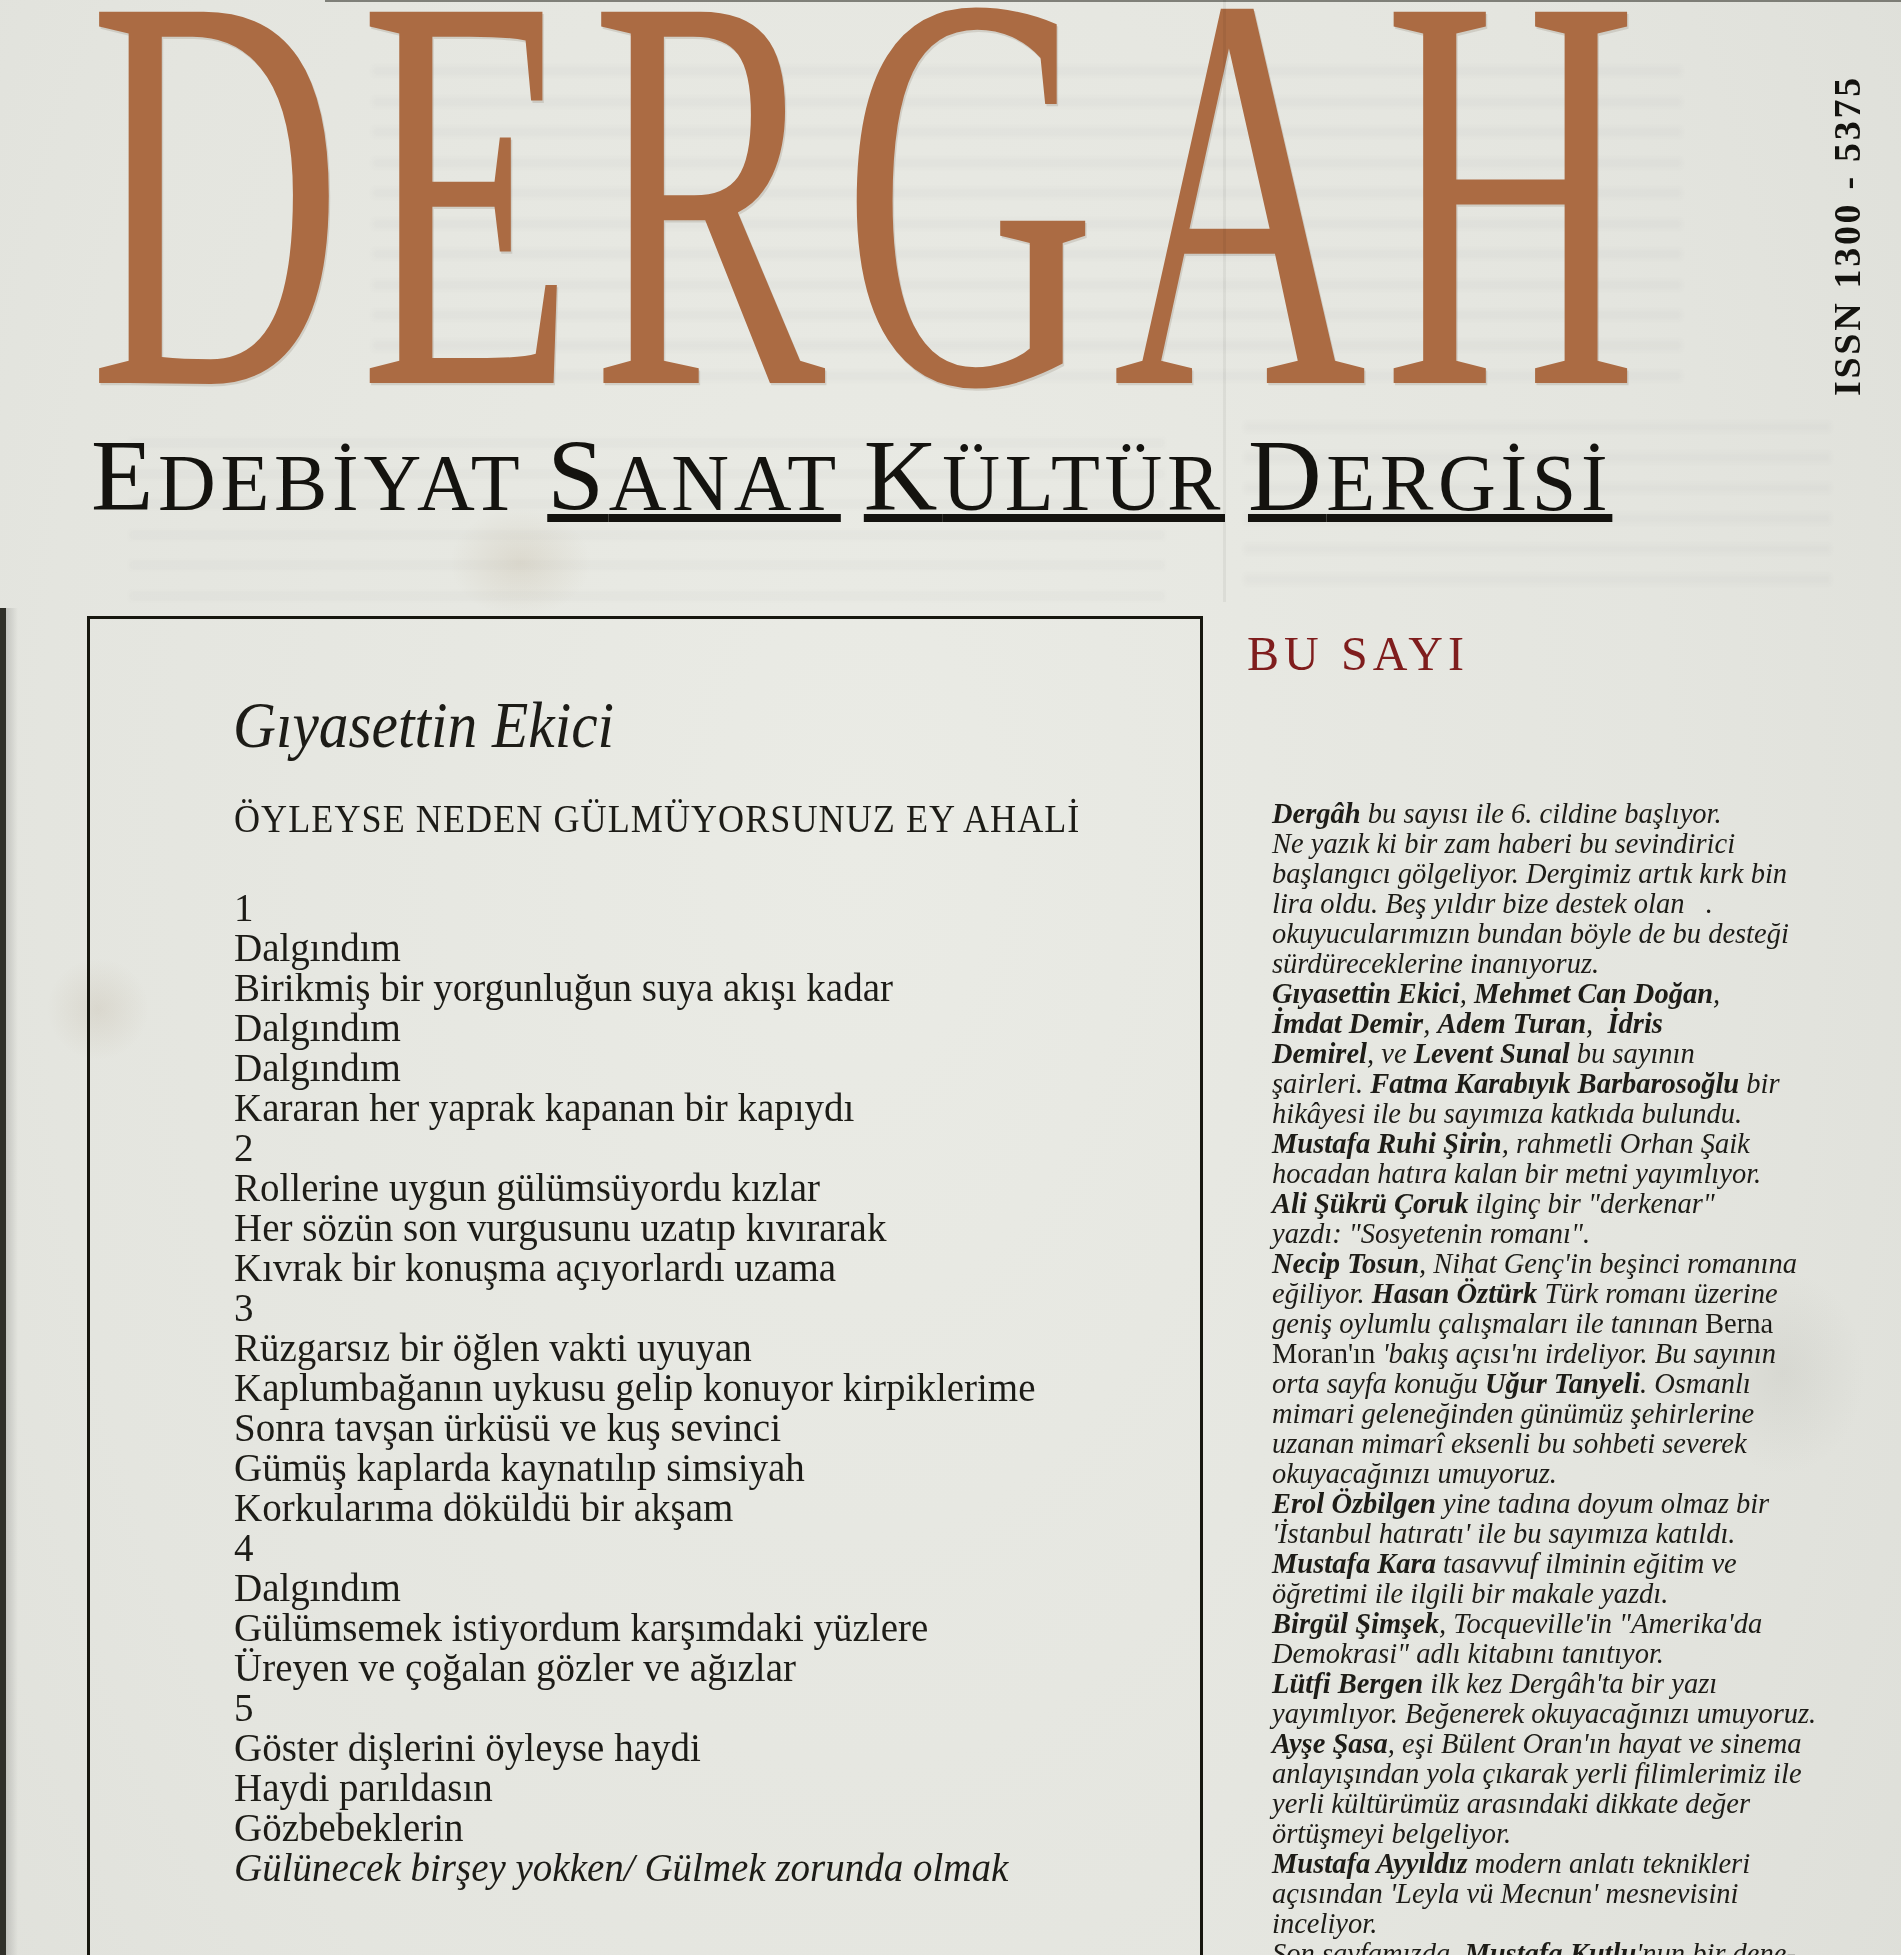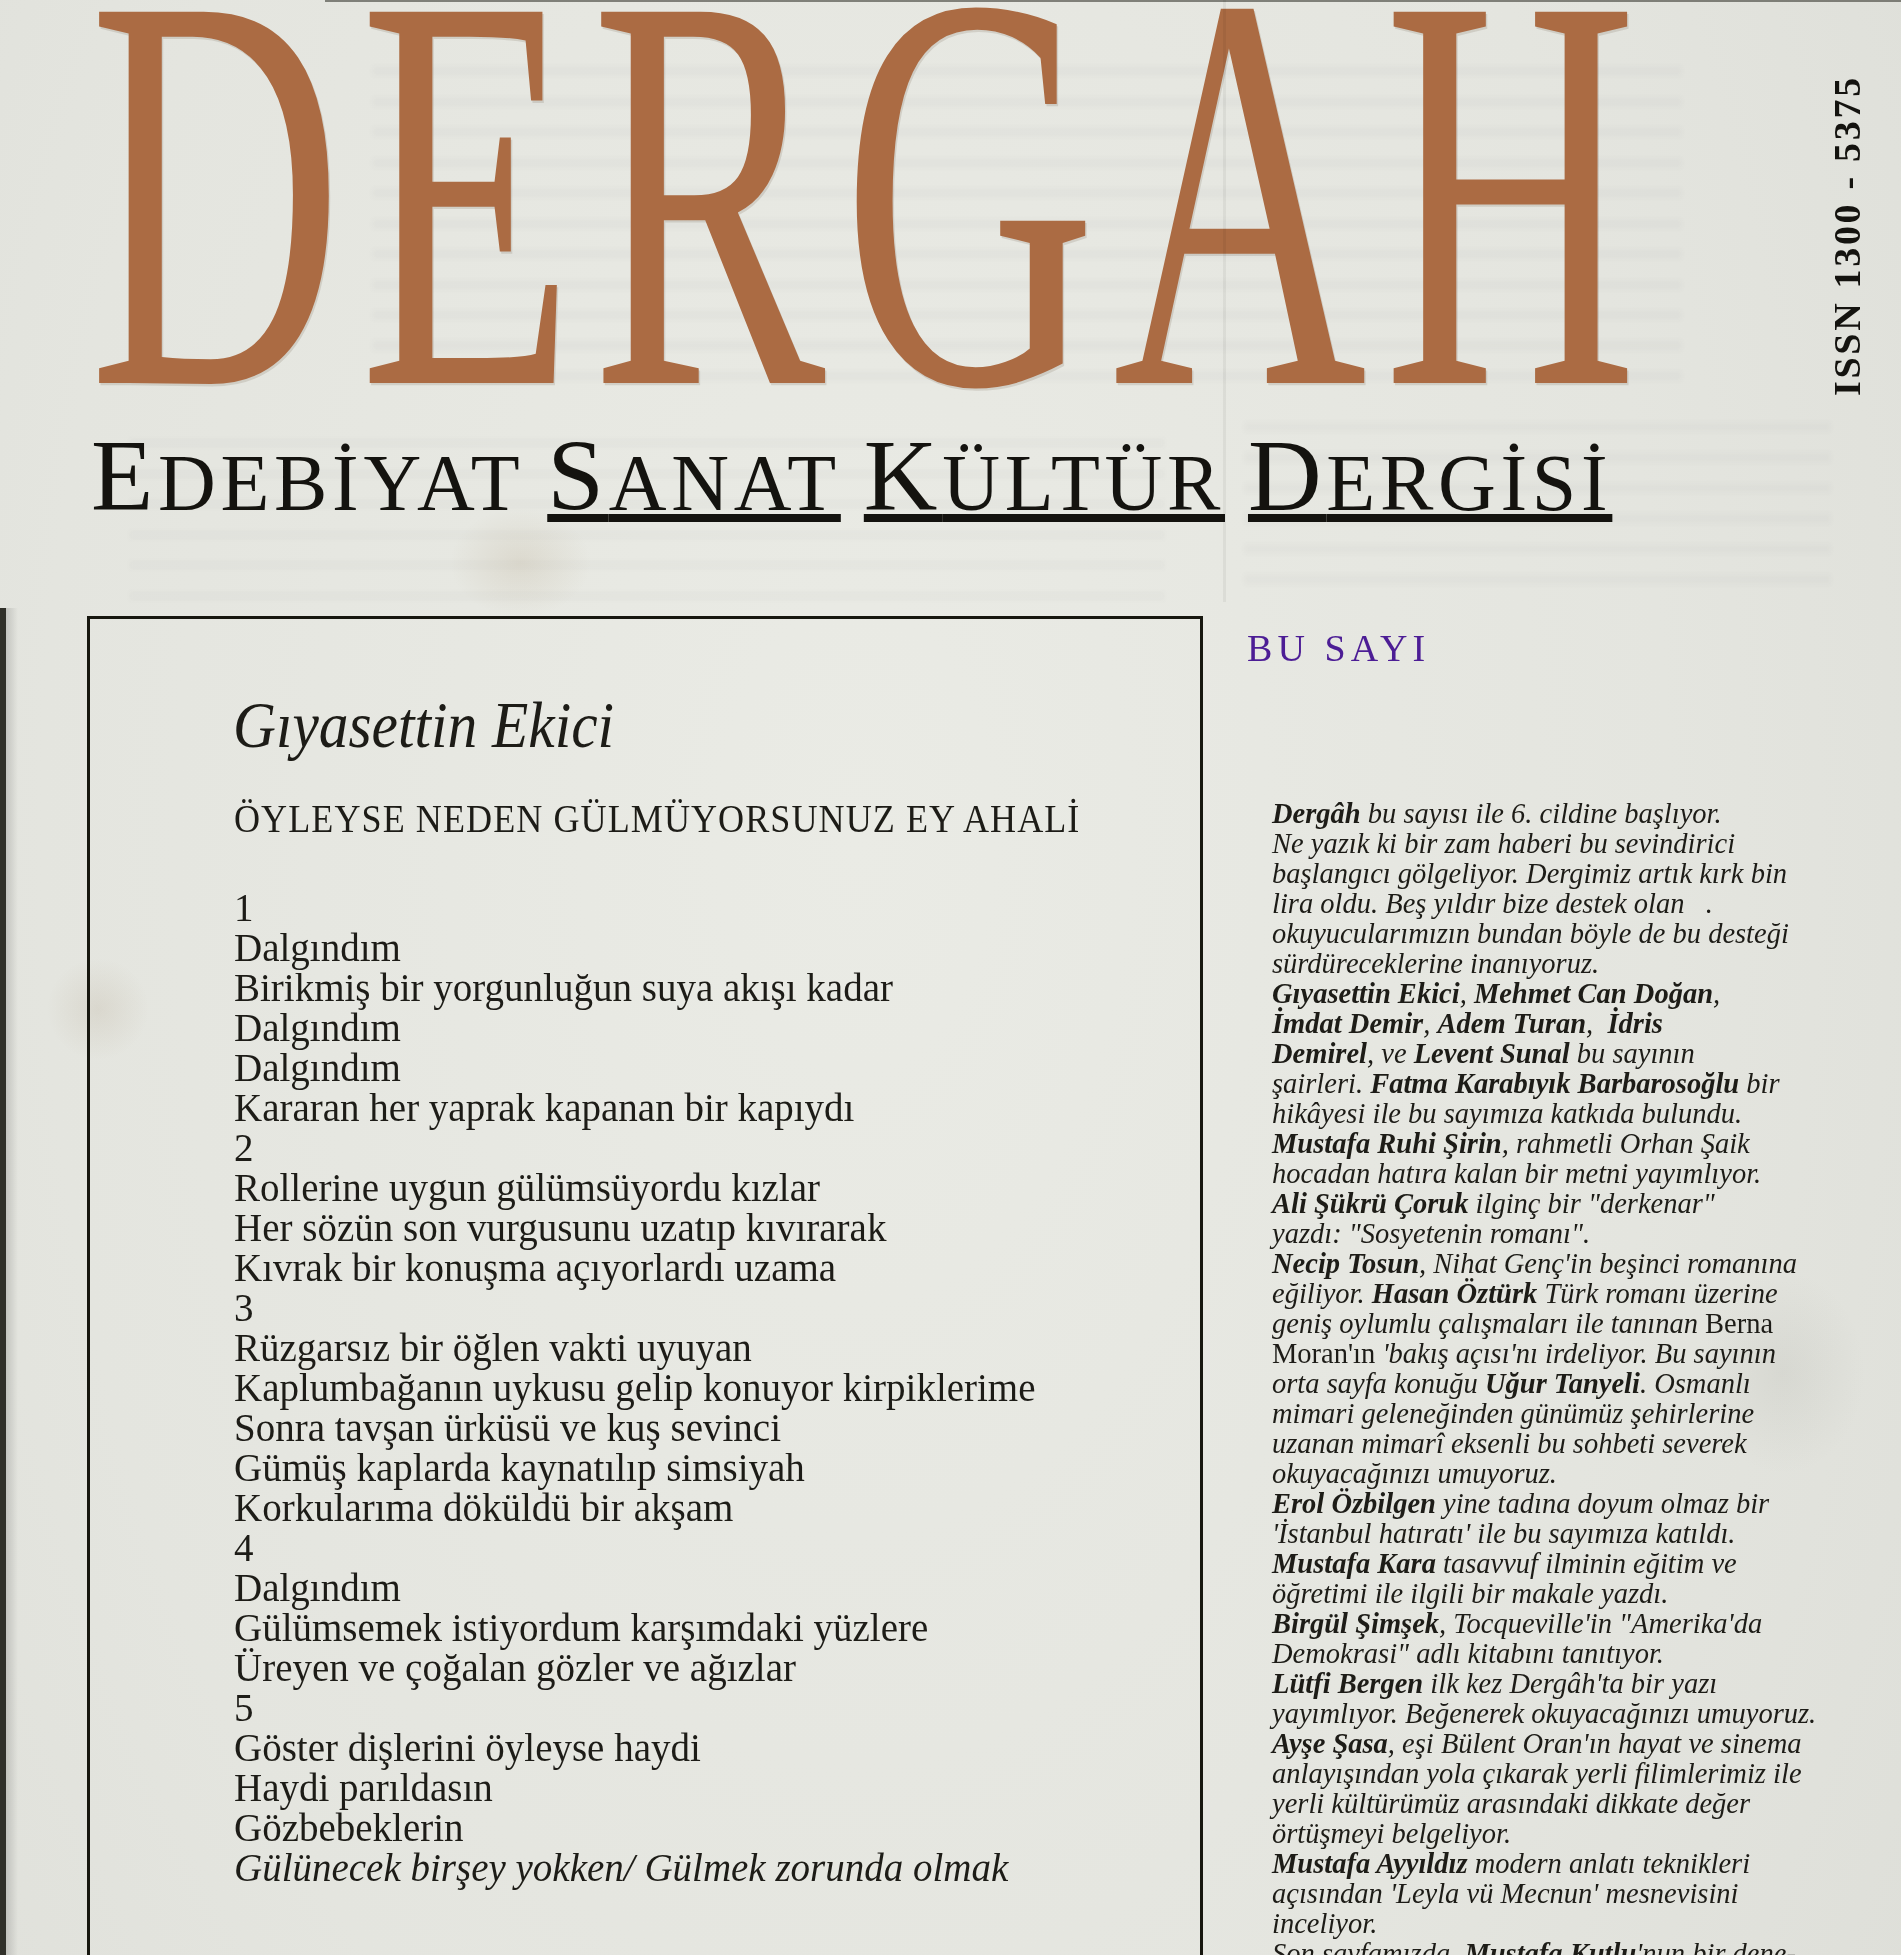--- a/index.html
+++ b/index.html
@@ -41,21 +41,21 @@
     position:absolute; left:144px; top:175px; font-size:41px; letter-spacing:1.2px;
     transform:scaleX(.88); transform-origin:0 0; white-space:nowrap;
   }
   .poem-body{position:absolute; left:144px; top:269px; font-size:39px; line-height:40px;}
   .prow{height:40px; white-space:nowrap;}
   .prow.it{font-style:italic;}
   .stanza-num{height:40px;}
 
   
   .busayi{left:1247px; top:626px; width:602px;}
-  .bs-head{font-size:38px; letter-spacing:5.1px; white-space:nowrap; color:#4c1d95;}
+  .bs-head{font-size:48px; letter-spacing:5.1px; white-space:nowrap; color:#7f1d1d;}
   .bs-lines{position:absolute; left:0; top:173px; font-size:28.5px; line-height:30px; font-style:italic;}
   .bsline{white-space:nowrap;margin-left:25px;}
   .bsline .b{font-weight:bold;}
   .bsline .u{font-style:normal;text-align:center;}
 
   
   .ghost{
     background: repeating-linear-gradient(180deg, rgba(70,70,82,.06) 0 10.2px, rgba(0,0,0,0) 10.2px 30.5px);
     filter: blur(2.7px); pointer-events:none;
   }

